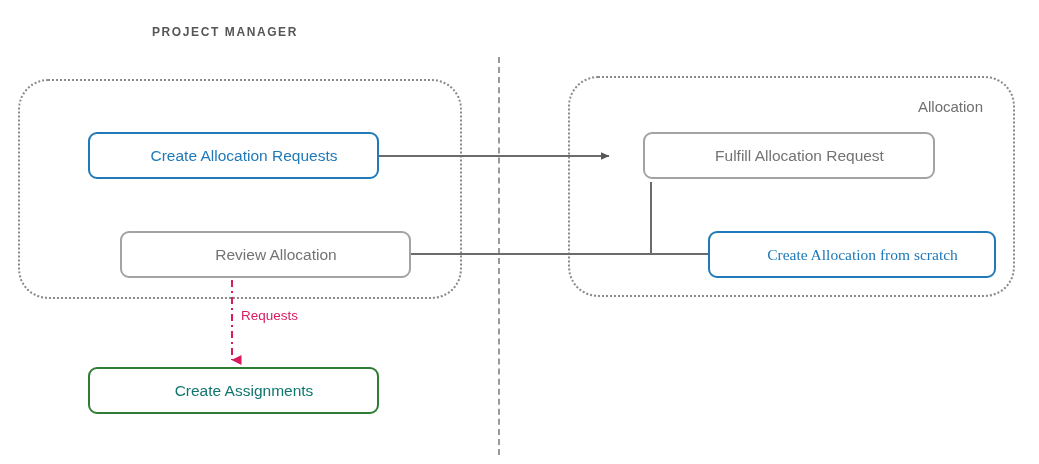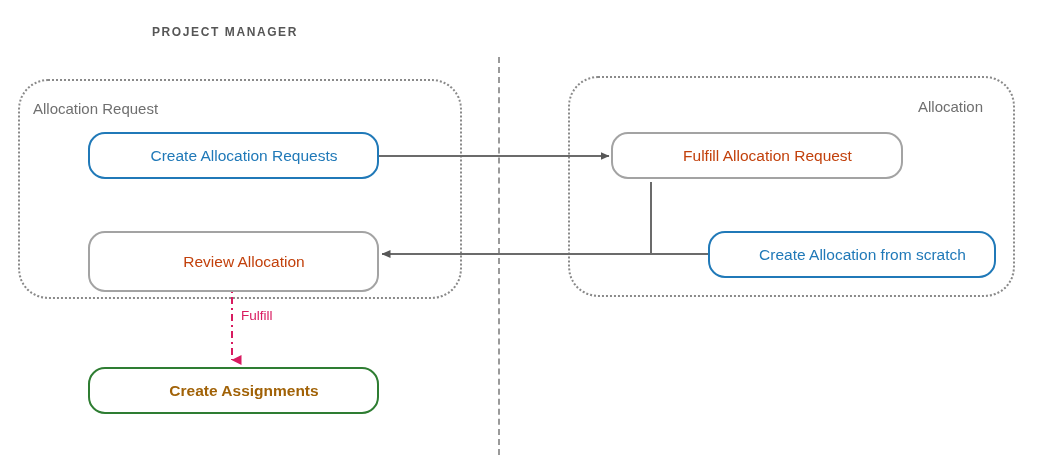--- a/index.html
+++ b/index.html
@@ -35,44 +35,44 @@
   }
   .group-label {
     position: absolute;
     font-size: 15px;
     color: #6f6f6f;
     white-space: nowrap;
   }
   .node {
     position: absolute;
     box-sizing: border-box;
-    border-radius: 17px;
+    border-radius: 9px;
     border: 2px solid #9a9a9a;
     background: #ffffff;
     display: flex;
     align-items: center;
     justify-content: center;
     font-size: 15.5px;
     color: #9a9a9a;
     white-space: nowrap;
     z-index: 5;
     padding-left: 21px;
   }
   .node.blue {
     border-color: #2079b8;
     color: #2079b8;
   }
   .node.green {
     border-color: #2e7d32;
-    color: #a16207;
-    font-weight: bold;
+    color: #0f766e;
   }
   .node.grey {
     border-color: #a3a3a3;
-    color: #c2410c;
+    color: #737373;
+    margin-left: 32px;
   }
   .divider {
     position: absolute;
     border-left: 2px dashed #9a9a9a;
     z-index: 1;
   }
   svg.edges {
     position: absolute;
     left: 0;
     top: 0;
@@ -93,21 +93,20 @@
 <body>
 
 <div id="canvas">
 
   <div class="swimlane-title" style="left:60px; top:25px; width:330px;">PROJECT MANAGER</div>
 
 
   <div class="divider" style="left:498px; top:57px; height:398px;"></div>
 
   <div class="group-box" style="left:18px; top:79px; width:444px; height:220px;"></div>
-  <div class="group-label" style="left:33px; top:100px;">Allocation Request</div>
 
   <div class="group-box" style="left:568px; top:76px; width:447px; height:221px;"></div>
   <div class="group-label" style="left:918px; top:98px;text-align:center;">Allocation</div>
 
   <svg class="edges" viewBox="0 0 1039 464" xmlns="http://www.w3.org/2000/svg">
     <defs>
       <marker id="arrow-grey" markerWidth="9" markerHeight="8" refX="8.5" refY="4" orient="auto" markerUnits="userSpaceOnUse">
         <path d="M0,0 L9,4 L0,8 z" fill="#575757"></path>
       </marker>
       <marker id="arrow-crimson" markerWidth="10" markerHeight="10" refX="5" refY="9.5" orient="auto" markerUnits="userSpaceOnUse">
@@ -117,25 +116,25 @@
 
     <path d="M379,156 L609,156" stroke="#6b6b6b" stroke-width="2" fill="none" marker-end="url(#arrow-grey)"></path>
 
     <path d="M651,182 L651,254" stroke="#6b6b6b" stroke-width="2" fill="none"></path>
 
     <path d="M708,254 L382,254" stroke="#6b6b6b" stroke-width="2" fill="none" marker-end="url(#arrow-grey)"></path>
 
     <path d="M232,280 L232,360" stroke="#d81b60" stroke-width="2" stroke-dasharray="7 4 2 4" fill="none" marker-end="url(#arrow-crimson)"></path>
   </svg>
 
-  <div class="edge-label" style="left:241px; top:308px;">Fulfill</div>
+  <div class="edge-label" style="left:241px; top:308px;">Requests</div>
 
   <div class="node blue" style="left:88px; top:132px; width:291px; height:47px;">Create Allocation Requests</div>
 
-  <div class="node grey" style="left:88px; top:231px; width:291px; height:61px;">Review Allocation</div>
+  <div class="node grey" style="left:88px; top:231px; width:291px; height:47px;">Review Allocation</div>
 
   <div class="node green" style="left:88px; top:367px; width:291px; height:47px;">Create Assignments</div>
 
   <div class="node grey" style="left:611px; top:132px; width:292px; height:47px;">Fulfill Allocation Request</div>
 
-  <div class="node blue" style="left:708px; top:231px; width:288px; height:47px;">Create Allocation from scratch</div>
+  <div class="node blue" style="left:708px; top:231px; width:288px; height:47px;font-family:Liberation Serif, serif;">Create Allocation from scratch</div>
 
 </div>
 
 </body></html>

